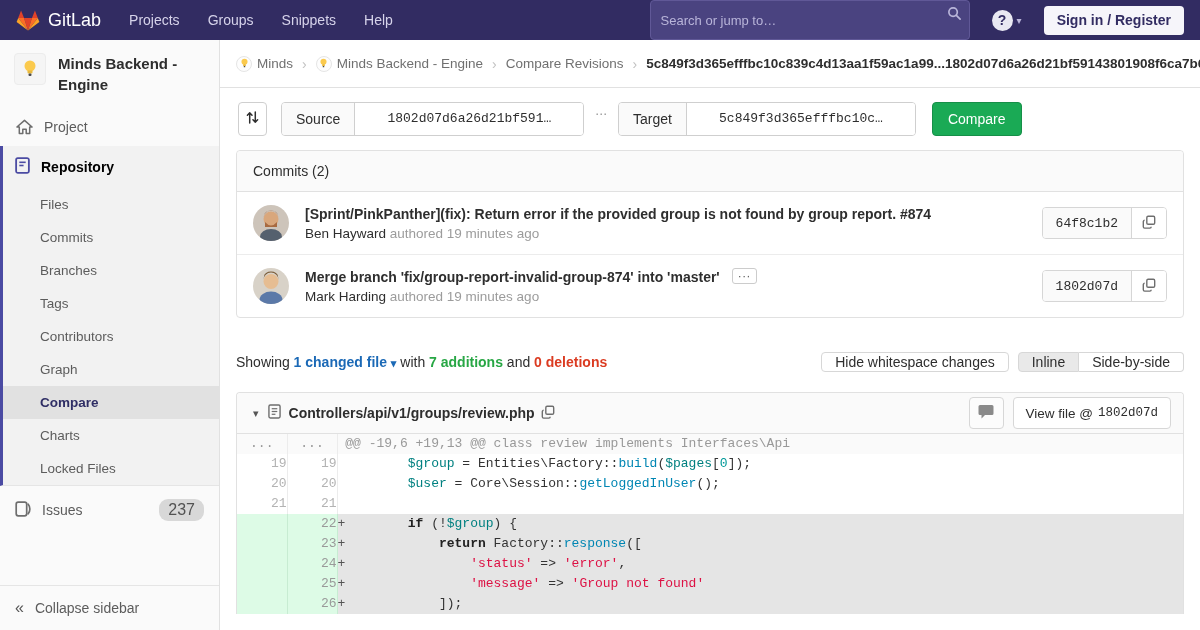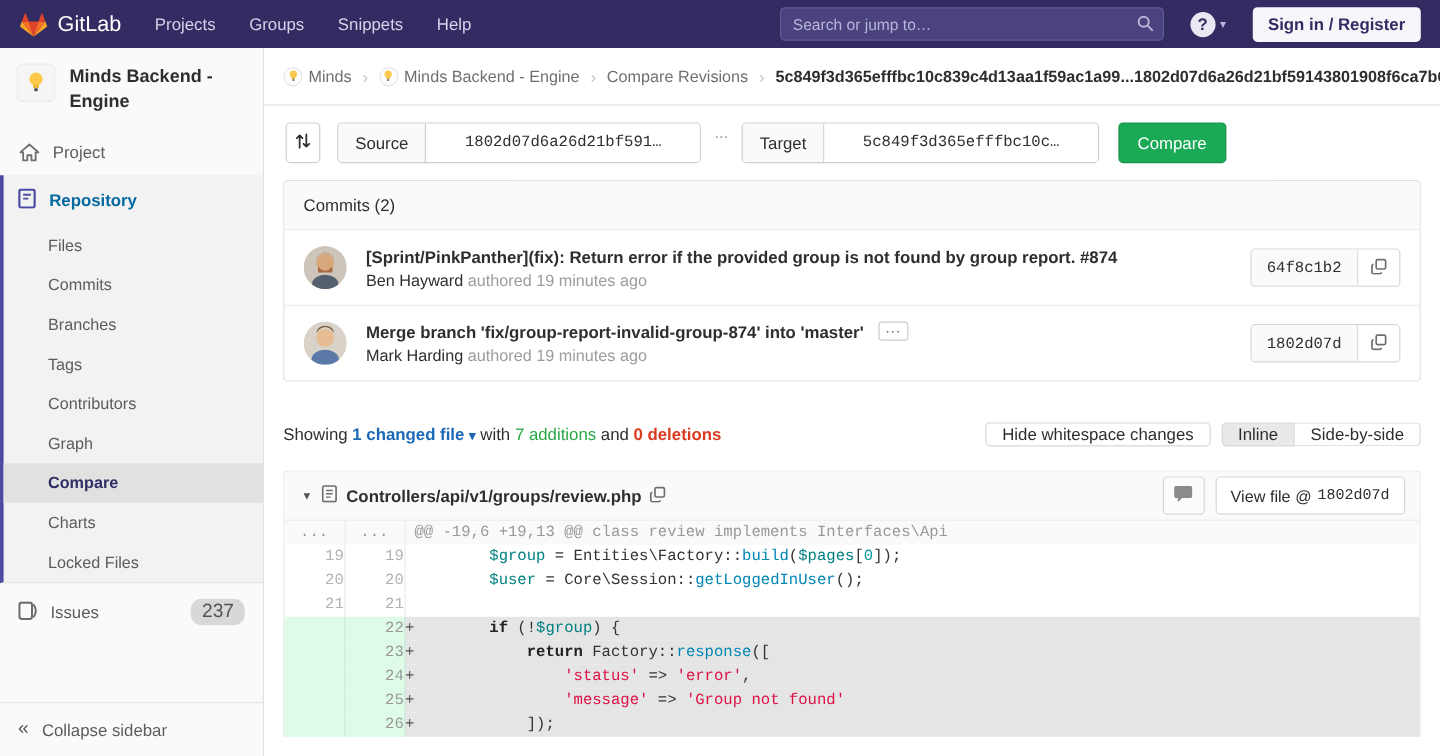--- a/index.html
+++ b/index.html
@@ -7,38 +7,38 @@
   body { font-family: "Liberation Sans", sans-serif; font-size: 14px; color: #2e2e2e; background: #fff; position: relative; }
   a { text-decoration: none; color: inherit; }
 
   
   .navbar { position: absolute; top: 0; left: 0; right: 0; height: 40px; background: #322c62; display: flex; align-items: center; padding: 0 16px; z-index: 20; }
   .brand { display: flex; align-items: center; gap: 8px; color: #fff; font-size: 18px; margin-right: 28px; }
   .brand svg { display: block; }
   .nav-links { display: flex; align-items: center; gap: 28px; }
   .nav-link { color: #d6d3ea; font-size: 14px; cursor: pointer; }
   .nav-right { margin-left: auto; display: flex; align-items: center; }
-  .search-box { position: relative; width: 320px; height: 28px; }
+  .search-box { position: relative; width: 320px; height: 40px; }
   .search-box input { width: 100%; height: 100%; background: #4a4380; border: 1px solid #605897; border-radius: 4px; color: #cfccе8; color: #cfcce8; font-size: 13px; padding: 0 30px 0 10px; outline: none; font-family: "Liberation Sans", sans-serif; }
   .search-box input::placeholder { color: #b9b5d9; }
   .search-icon { position: absolute; right: 8px; top: 6px; }
   .help-wrap { display: flex; align-items: center; gap: 4px; margin: 0 22px 0 22px; cursor: pointer; }
   .help-circle { width: 21px; height: 21px; border-radius: 50%; background: #e9e8f2; color: #322c62; font-weight: bold; font-size: 14px; display: flex; align-items: center; justify-content: center; }
   .help-caret { color: #b9b5d9; font-size: 10px; }
   .signin-btn { background: #f6f5fa; color: #322c62; font-weight: bold; font-size: 14px; height: 29px; padding: 0 13px; border-radius: 4px; border: none; display: flex; align-items: center; cursor: pointer; font-family: "Liberation Sans", sans-serif; }
 
   
   .sidebar { position: absolute; top: 40px; left: 0; bottom: 0; width: 220px; background: #fafafa; border-right: 1px solid #e1e1e1; }
   .project-context { display: flex; gap: 12px; padding: 13px 14px; align-items: flex-start; cursor: pointer; }
   .project-avatar { width: 32px; height: 32px; border-radius: 4px; background: #f5f5f5; border: 1px solid #ececec; display: flex; align-items: center; justify-content: center; flex: none; }
   .project-name { font-weight: bold; font-size: 15px; line-height: 21px; color: #2e2e2e; }
   .side-item { display: flex; align-items: center; gap: 11px; padding: 11px 15px; color: #5c5c5c; cursor: pointer; }
   .side-item .icon { width: 18px; display: flex; justify-content: center; flex: none; }
   .repo-section { background: #f2f2f2; border-left: 3px solid #4b4ba3; border-bottom: 1px solid #e5e5e5; }
-  .repo-head { display: flex; align-items: center; gap: 11px; padding: 11px 15px 11px 12px; color: #0369a1; font-weight: bold; cursor: pointer; }
+  .repo-head { display: flex; align-items: center; gap: 11px; padding: 11px 15px 11px 12px; color: #000000; font-weight: bold; cursor: pointer; }
   .repo-sub { padding: 9px 15px 9px 37px; color: #5c5c5c; cursor: pointer; font-size: 13.5px; }
   .repo-sub.active { background: #e1e1e1; color: #2f2e65; font-weight: bold; }
   .issues-item { display: flex; align-items: center; gap: 11px; padding: 13px 15px; color: #5c5c5c; cursor: pointer; }
   .issues-badge { margin-left: auto; background: #d8d8d8; color: #525252; border-radius: 9px; font-size: 16px; padding: 2px 9px; }
   .collapse-item { position: absolute; bottom: 0; left: 0; right: 0; border-top: 1px solid #e5e5e5; display: flex; align-items: center; gap: 11px; padding: 13px 15px; color: #5c5c5c; cursor: pointer; background: #fafafa; }
   .collapse-chevrons { font-size: 16px; color: #555; }
 
   
   .content { position: absolute; top: 40px; left: 220px; right: 0; bottom: 0; background: #fff; overflow: hidden; }
   .breadcrumb { height: 48px; display: flex; align-items: center; padding: 0 16px; border-bottom: 1px solid #e1e1e1; color: #707070; font-size: 13.5px; white-space: nowrap; }
@@ -69,21 +69,21 @@
   .commit-author { color: #2e2e2e; cursor: pointer; }
   .sha-group { display: flex; align-items: stretch; height: 32px; border: 1px solid #d6d6d6; border-radius: 4px; overflow: hidden; flex: none; }
   .sha-text { background: #fafafa; border-right: 1px solid #d6d6d6; font-family: "Liberation Mono", monospace; font-size: 13px; padding: 0 13px; display: flex; align-items: center; color: #2e2e2e; cursor: pointer; }
   .copy-btn { width: 34px; background: #fff; display: flex; align-items: center; justify-content: center; cursor: pointer; border: none; }
 
   
   .summary-row { display: flex; align-items: center; justify-content: space-between; margin: 34px 16px 20px; }
   .summary-text { color: #2e2e2e; }
   .summary-text .blue { color: #1b69b6; font-weight: bold; cursor: pointer; }
   .summary-text .caret-blue { color: #1b69b6; font-size: 11px; }
-  .summary-text .green { color: #28a745; font-weight: normal; }
+  .summary-text .green { color: #28a745; font-weight: bold; }
   .summary-text .red { color: #db3b21; font-weight: bold; }
   .summary-btns { display: flex; align-items: center; }
   .btn-default { height: 20px; padding: 0 13px; background: #fff; border: 1px solid #d7d7d7; border-radius: 4px; color: #2e2e2e; font-size: 14px; cursor: pointer; font-family: "Liberation Sans", sans-serif; }
   .btn-group { display: flex; margin-left: 9px; }
   .btn-group .btn-default { border-radius: 0; border-left-width: 0; }
   .btn-group .btn-default:first-child { border-radius: 4px 0 0 4px; border-left-width: 1px; }
   .btn-group .btn-default:last-child { border-radius: 0 4px 4px 0; }
   .btn-default.active { background: #e9e9e9; }
 
   

